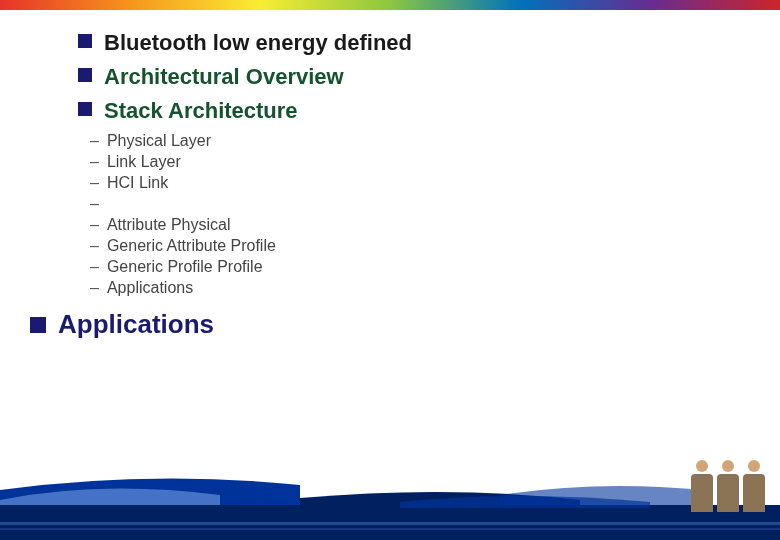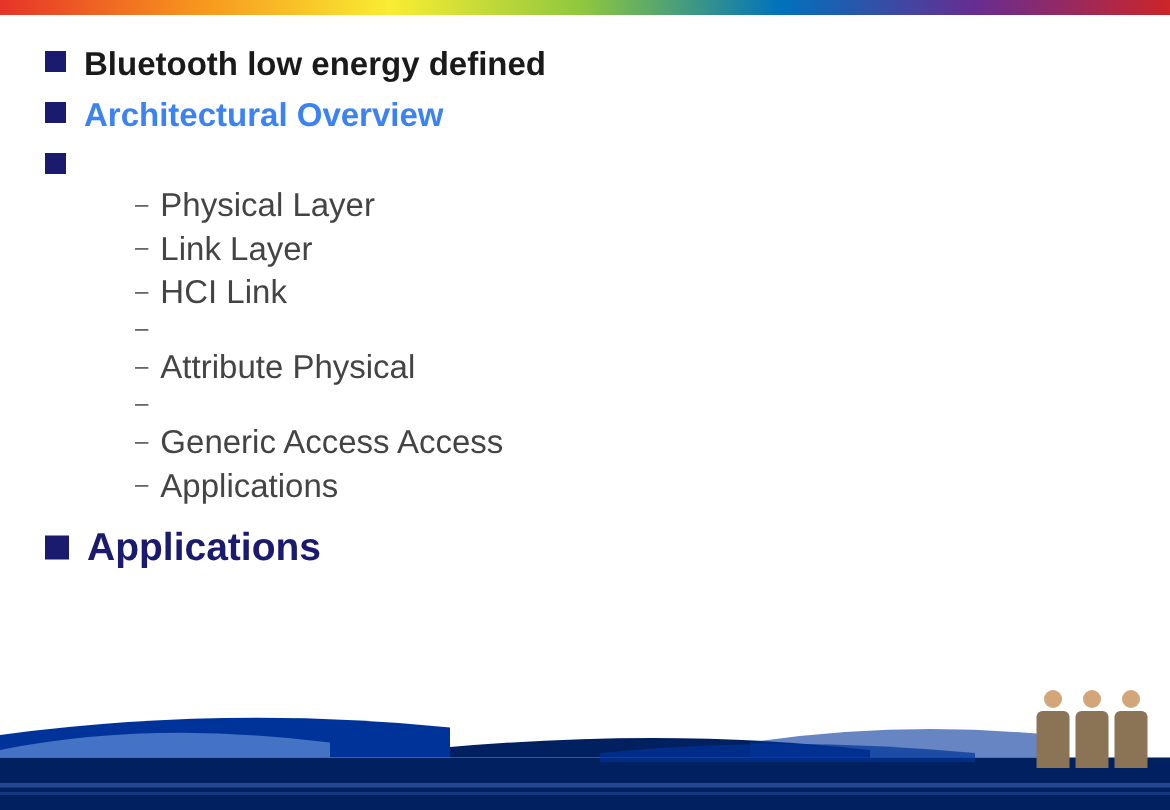--- a/index.html
+++ b/index.html
@@ -30,39 +30,40 @@
       left: 30px;
       right: 30px;
       bottom: 100px;
     }
 
     
     .bullet-item {
       display: flex;
       align-items: flex-start;
       margin-bottom: 8px;
+      margin-left: 48px;
     }
 
     .bullet-square {
       width: 14px;
       height: 14px;
       background: #1a1a6e;
       margin-right: 12px;
       margin-top: 4px;
       flex-shrink: 0;
     }
 
     .bullet-text {
       font-size: 22px;
       font-weight: 600;
       color: #1a1a1a;
     }
 
     .bullet-text.active {
-      color: #3b82f6;
+      color: #14532d;
       font-weight: 700;
     }
 
     
     .sub-list {
       margin-left: 60px;
       margin-top: 4px;
       margin-bottom: 4px;
     }
 
@@ -72,21 +73,21 @@
       margin-bottom: 3px;
     }
 
     .sub-dash {
       color: #555;
       margin-right: 8px;
       font-size: 16px;
     }
 
     .sub-text {
-      font-size: 22px;
+      font-size: 16px;
       color: #444;
     }
 
     
     .large-bullet {
       display: flex;
       align-items: center;
       margin-top: 12px;
     }
 
@@ -162,20 +163,21 @@
     <span class="bullet-text">Bluetooth low energy defined</span>
   </div>
 
   <div class="bullet-item">
     <div class="bullet-square"></div>
     <span class="bullet-text active">Architectural Overview</span>
   </div>
 
   <div class="bullet-item">
     <div class="bullet-square"></div>
+    <span class="bullet-text active">Stack Architecture</span>
   </div>
 
   <div class="sub-list">
 
     <div class="sub-item">
       <span class="sub-dash">–</span>
       <span class="sub-text">Physical Layer</span>
     </div>
 
     <div class="sub-item">
@@ -192,25 +194,26 @@
       <span class="sub-dash">–</span>
     </div>
 
     <div class="sub-item">
       <span class="sub-dash">–</span>
       <span class="sub-text">Attribute Physical</span>
     </div>
 
     <div class="sub-item">
       <span class="sub-dash">–</span>
-    </div>
-
-    <div class="sub-item">
-      <span class="sub-dash">–</span>
-      <span class="sub-text">Generic Access Access</span>
+      <span class="sub-text">Generic Attribute Profile</span>
+    </div>
+
+    <div class="sub-item">
+      <span class="sub-dash">–</span>
+      <span class="sub-text">Generic Profile Profile</span>
     </div>
 
     <div class="sub-item">
       <span class="sub-dash">–</span>
       <span class="sub-text">Applications</span>
     </div>
 
   </div>
 
   <div class="large-bullet">

